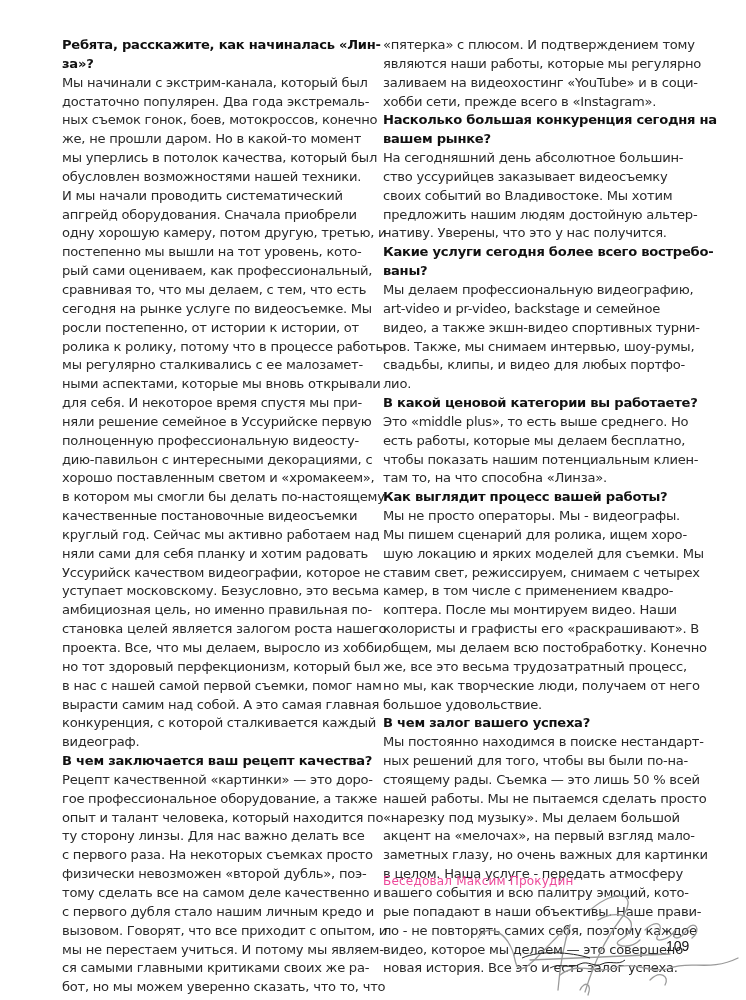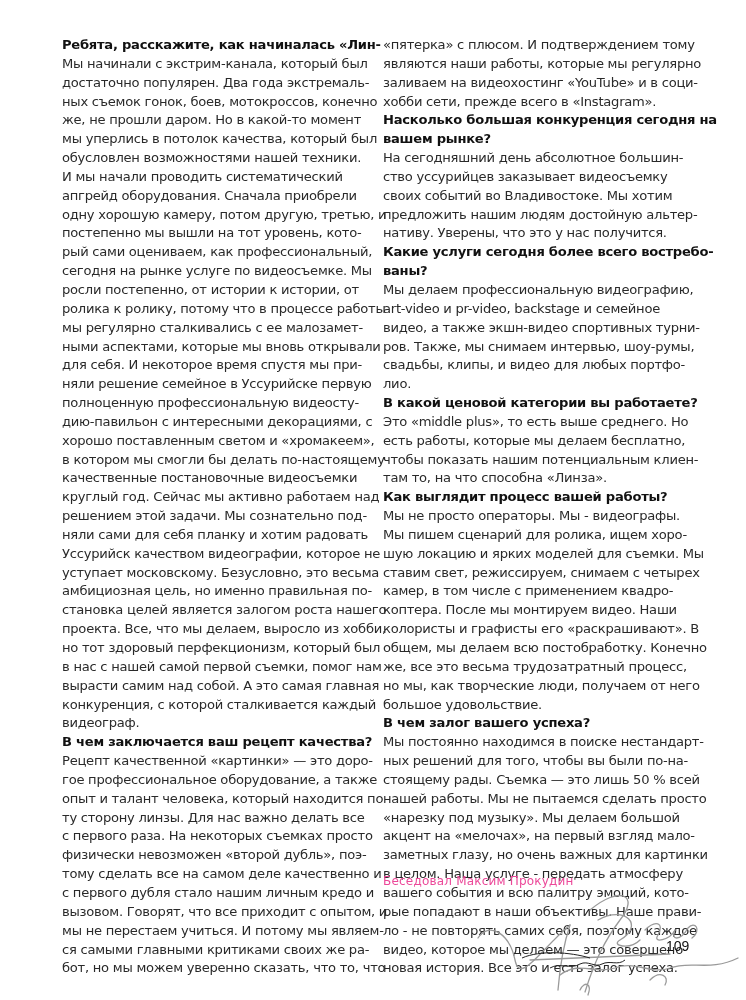--- a/index.html
+++ b/index.html
@@ -13,45 +13,46 @@
   .a { color:#2a2a2a; }
   .byline { position:absolute; left:383px; top:874px; font-size:12px; letter-spacing:0.2px; color:#ec4899; }
   .logo { position:absolute; left:470px; top:880px; width:276px; height:120px; }
   .pagenum { position:absolute; left:666px; top:938px; font-size:14px; font-family:Liberation Sans, sans-serif; color:#111; }
 </style>
 </head>
 <body>
 
 <div class="col col-left" id="colL">
     <span class="line q">Ребята, расскажите, как начиналась «Лин-</span>
+    <span class="line q">за»?</span>
     <span class="line a">Мы начинали с экстрим-канала, который был</span>
     <span class="line a">достаточно популярен. Два года экстремаль-</span>
     <span class="line a">ных съемок гонок, боев, мотокроссов, конечно</span>
     <span class="line a">же, не прошли даром. Но в какой-то момент</span>
     <span class="line a">мы уперлись в потолок качества, который был</span>
     <span class="line a">обусловлен возможностями нашей техники.</span>
     <span class="line a">И мы начали проводить систематический</span>
     <span class="line a">апгрейд оборудования. Сначала приобрели</span>
     <span class="line a">одну хорошую камеру, потом другую, третью, и</span>
     <span class="line a">постепенно мы вышли на тот уровень, кото-</span>
     <span class="line a">рый сами оцениваем, как профессиональный,</span>
+    <span class="line a">сравнивая то, что мы делаем, с тем, что есть</span>
     <span class="line a">сегодня на рынке услуге по видеосъемке.  Мы</span>
     <span class="line a">росли постепенно, от истории к истории, от</span>
     <span class="line a">ролика к ролику, потому что в процессе работы</span>
     <span class="line a">мы регулярно сталкивались с ее малозамет-</span>
     <span class="line a">ными аспектами, которые мы вновь открывали</span>
     <span class="line a">для себя. И некоторое время спустя мы при-</span>
     <span class="line a">няли решение семейное в Уссурийске первую</span>
     <span class="line a">полноценную профессиональную видеосту-</span>
     <span class="line a">дию-павильон с интересными декорациями, с</span>
     <span class="line a">хорошо поставленным светом и «хромакеем»,</span>
     <span class="line a">в котором мы смогли бы делать по-настоящему</span>
     <span class="line a">качественные постановочные видеосъемки</span>
     <span class="line a">круглый год.  Сейчас мы активно работаем над</span>
-    <span class="line a">решением этой задачи. Мы сознательно под-</span>
     <span class="line a">няли сами для себя планку и хотим радовать</span>
     <span class="line a">Уссурийск качеством видеографии, которое не</span>
     <span class="line a">уступает московскому. Безусловно, это весьма</span>
     <span class="line a">амбициозная цель, но именно правильная по-</span>
     <span class="line a">становка целей является залогом роста нашего</span>
     <span class="line a">проекта. Все, что мы делаем, выросло из хобби,</span>
     <span class="line a">но тот здоровый перфекционизм, который был</span>
     <span class="line a">в нас с нашей самой первой съемки, помог нам</span>
     <span class="line a">вырасти самим над собой. А это самая главная</span>
     <span class="line a">конкуренция, с которой сталкивается каждый</span>

